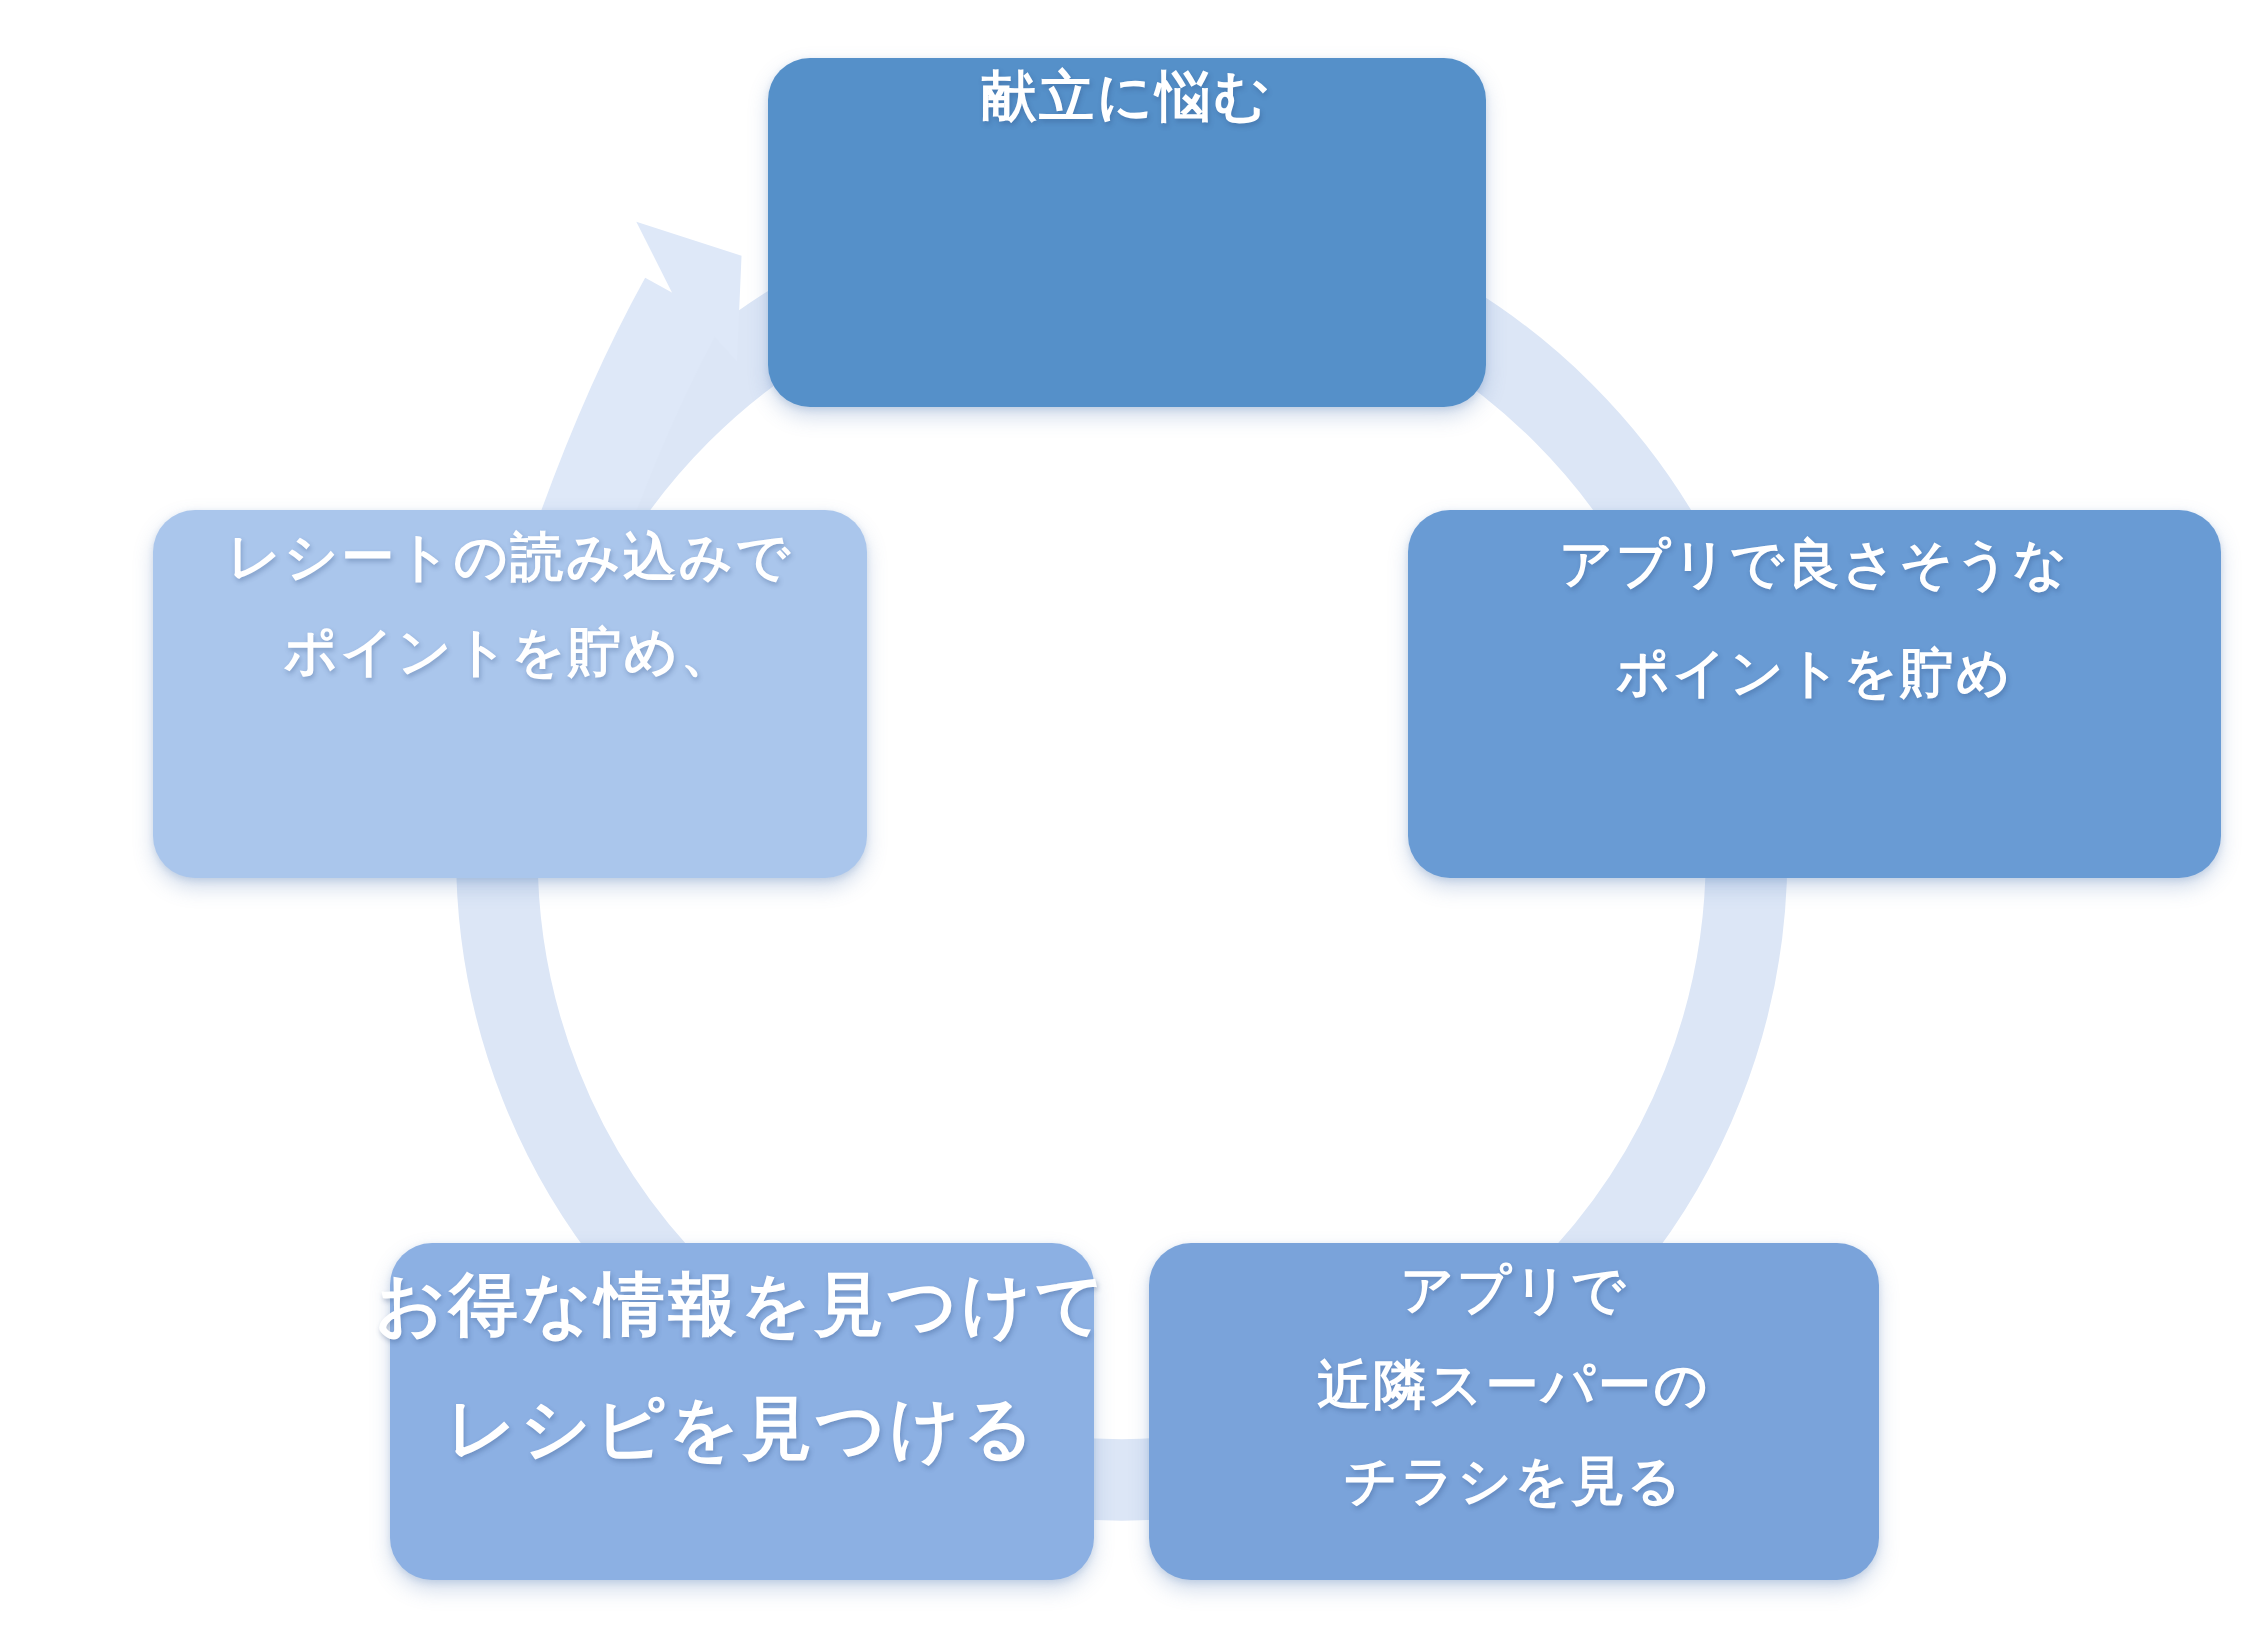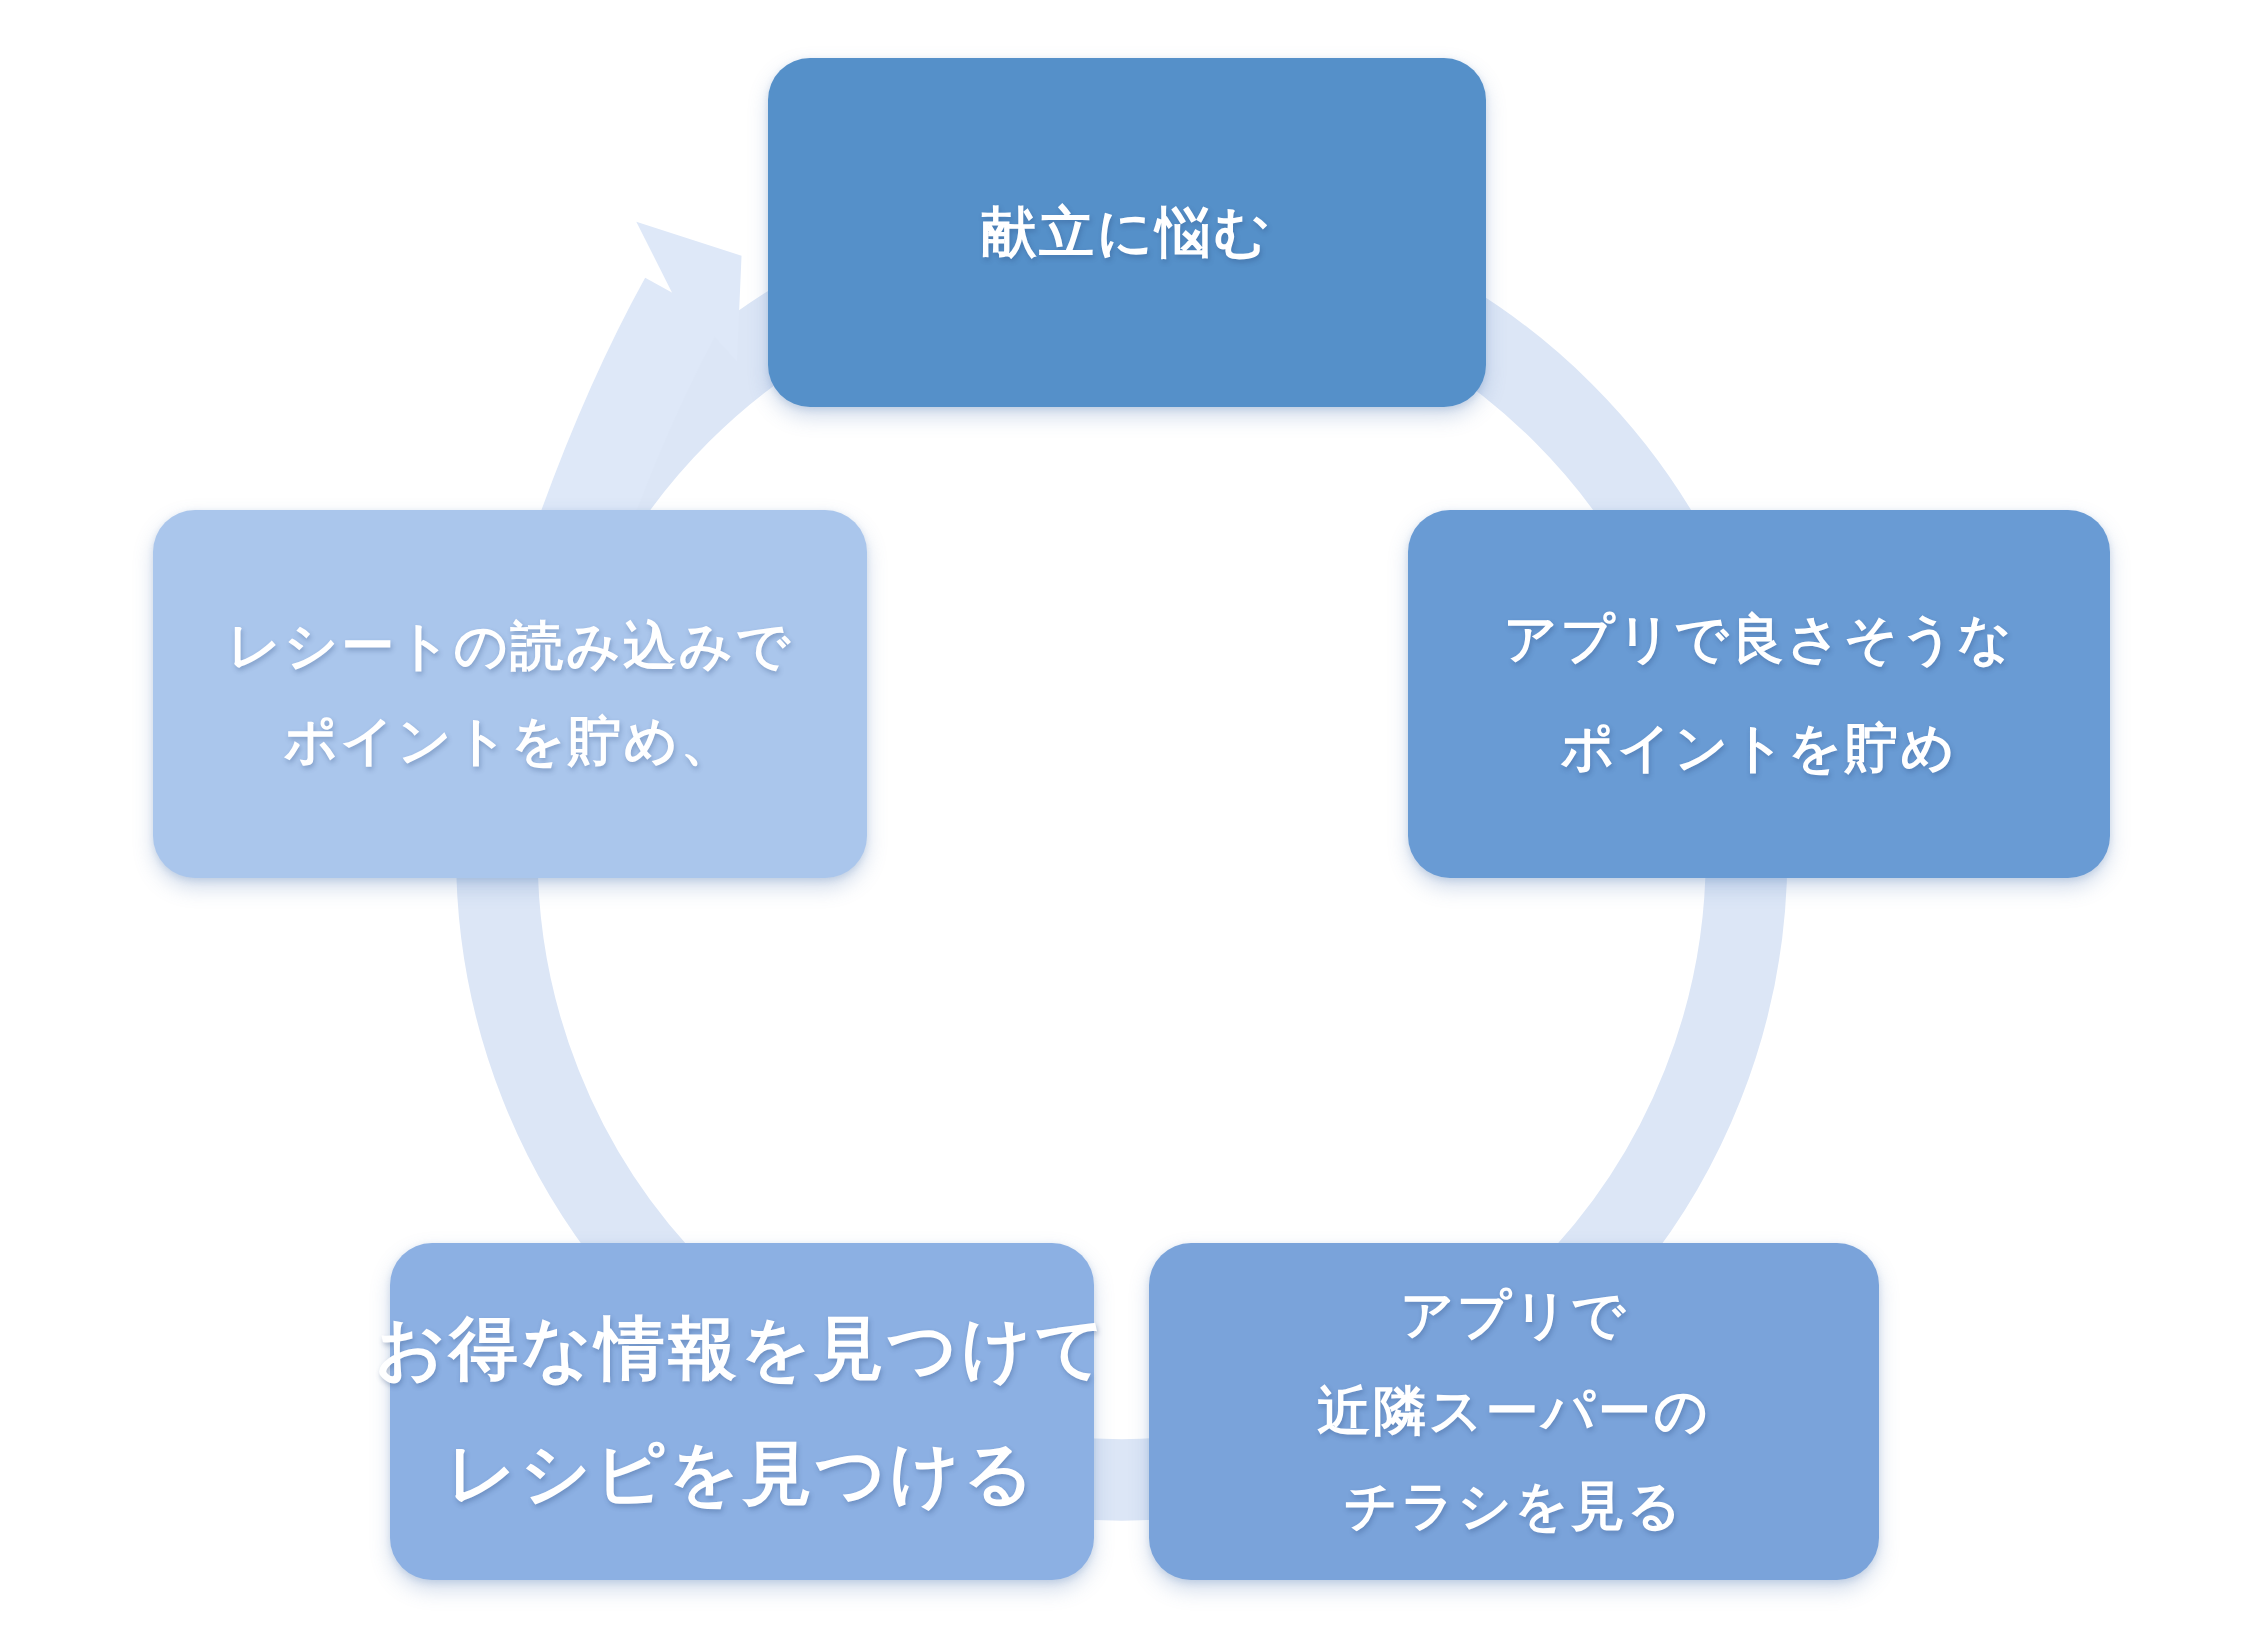--- a/index.html
+++ b/index.html
@@ -7,32 +7,32 @@
     position:relative;
     width:2250px;height:1647px;
     overflow:hidden;
     background:#ffffff;
     font-family:"DejaVu Sans","Liberation Sans",sans-serif;
   }
   .ring-svg{position:absolute;left:0;top:0;width:2250px;height:1647px;}
   .step{
     position:absolute;
     border-radius:42px;
-    display:flex;flex-direction:column;align-items:center;justify-content:center;
+    display:flex;flex-direction:column;align-items:center;justify-content:flex-start;
     color:#ffffff;font-weight:700;text-align:center;
     letter-spacing:0.05em;
     box-shadow:0 9.2px 20px rgba(80,120,180,0.25), 0 2.6px 6.6px rgba(80,120,180,0.18);
     text-shadow:1.3px 2.6px 5.3px rgba(40,70,120,0.30);
   }
   .step .line{white-space:nowrap;}
   .lines-1 .line{line-height:1.4;}
   .lines-2 .line{line-height:2.05;}
   .lines-3 .line{line-height:1.8;font-family:Liberation Serif, serif;}
   #step-0{left:768px;top:58px;  width:718px;height:349px;font-size:55px;}
-  #step-1{left:1408px;top:510px; width:702px;height:368px;font-size:53px;}
+  #step-1{left:1408px;top:510px; width:813px;height:368px;font-size:53px;}
   #step-2{left:1149px;top:1243px;width:730px;height:337px;font-size:53px;}
   #step-3{left:390px; top:1243px;width:704px;height:337px;font-size:69px;}
   #step-4{left:153px; top:510px; width:714px;height:368px;font-size:53px;}
 </style>
 </head>
 <body style="background: rgb(255, 255, 255);">
 
 <div class="stage">
 
   <svg class="ring-svg" viewBox="0 0 3420 2504" aria-hidden="true">

